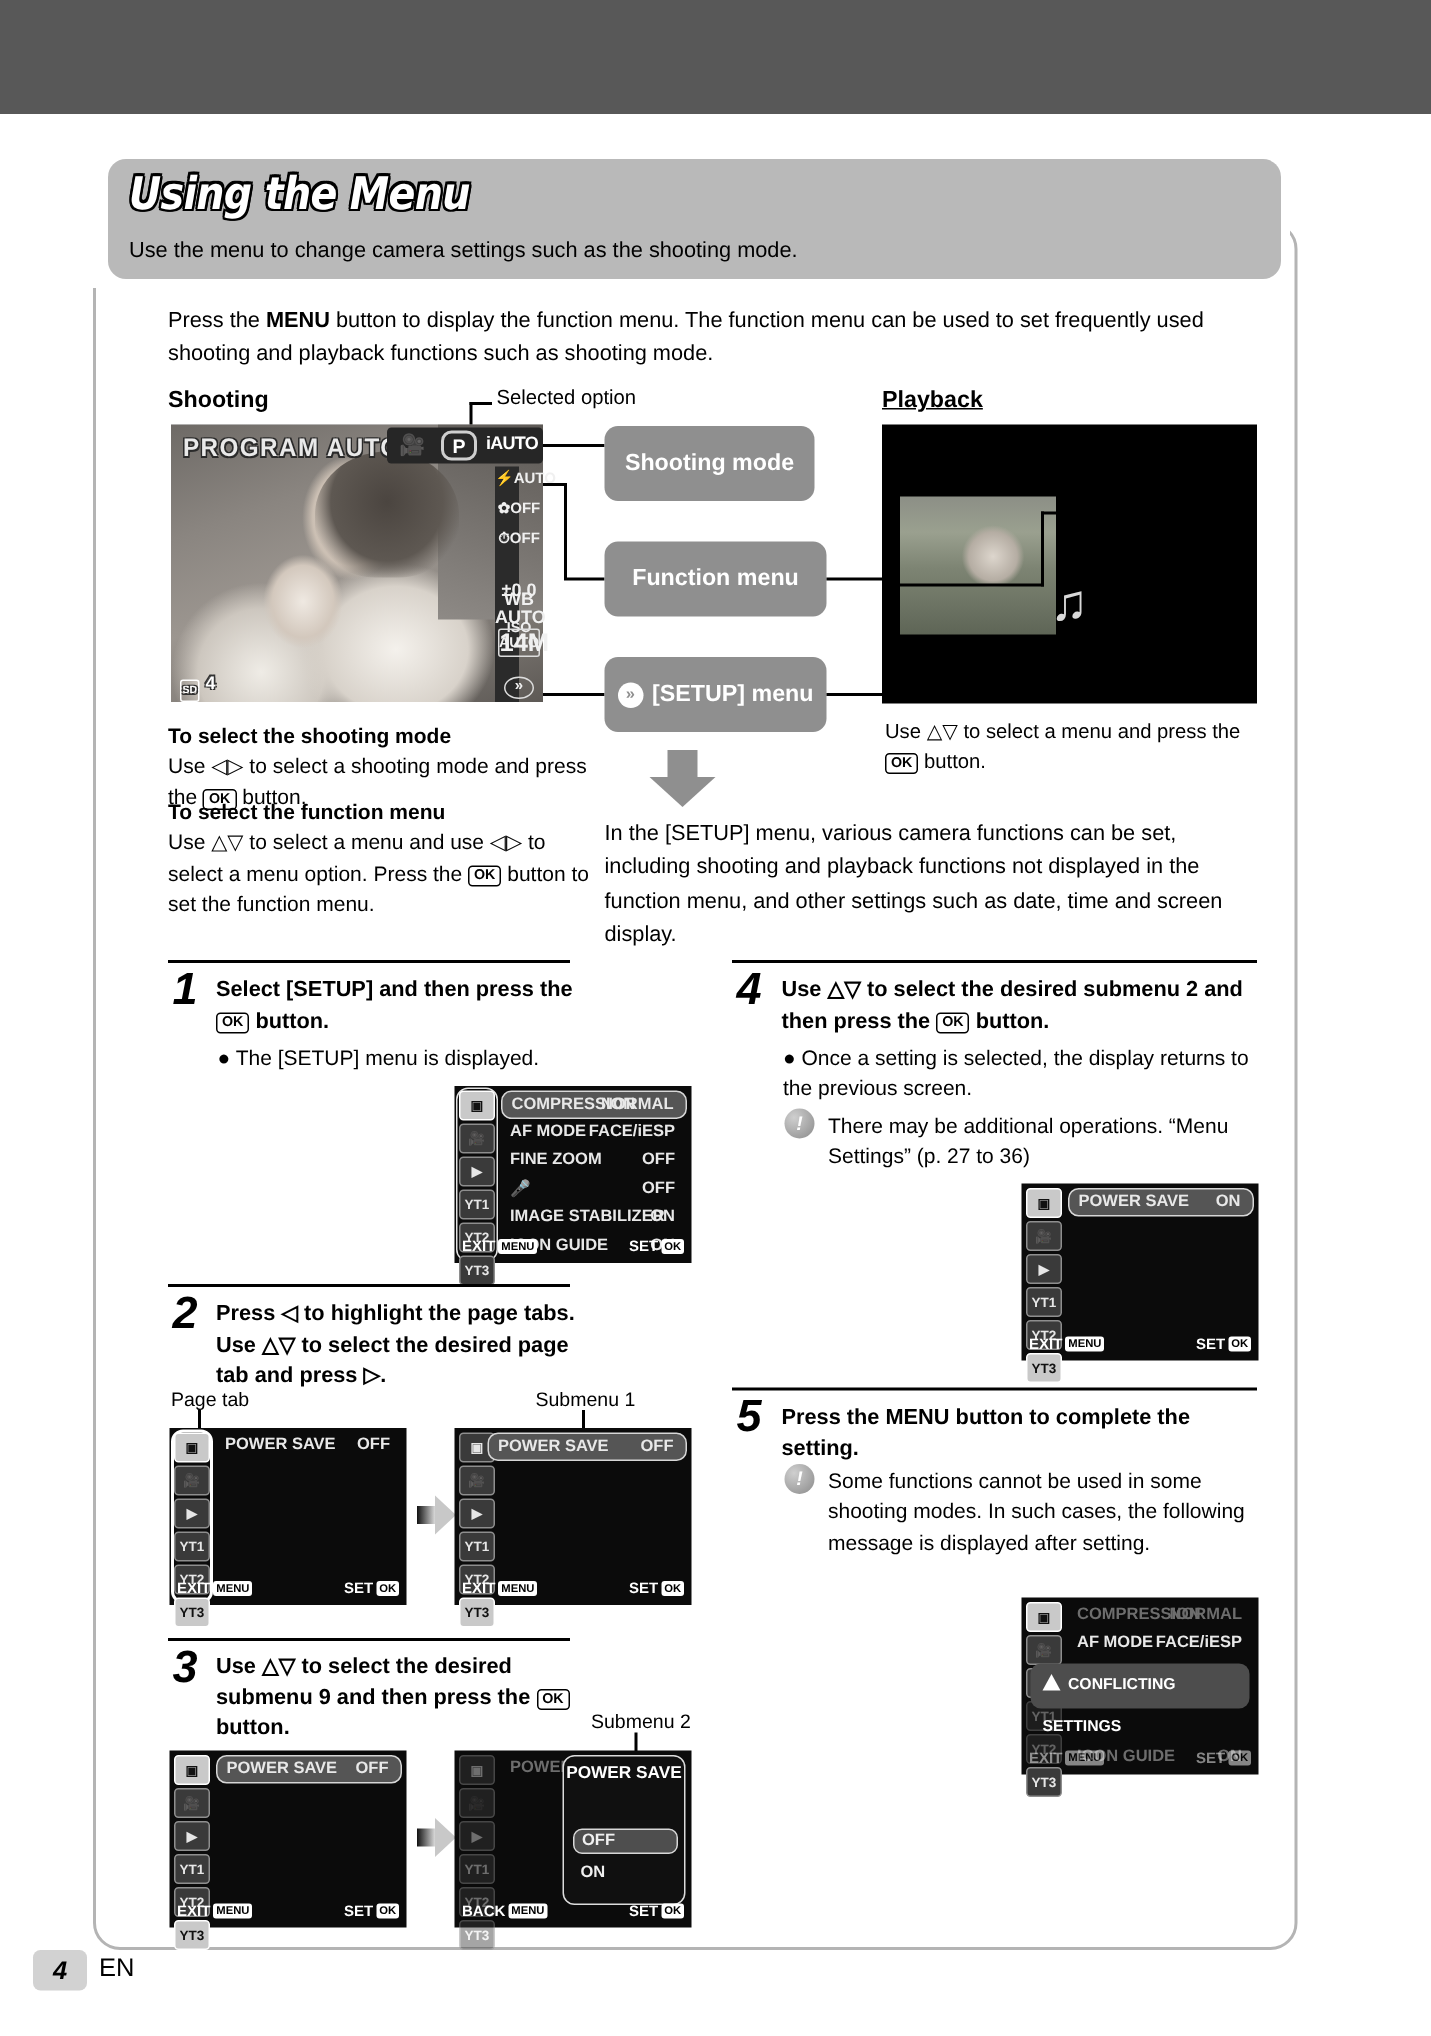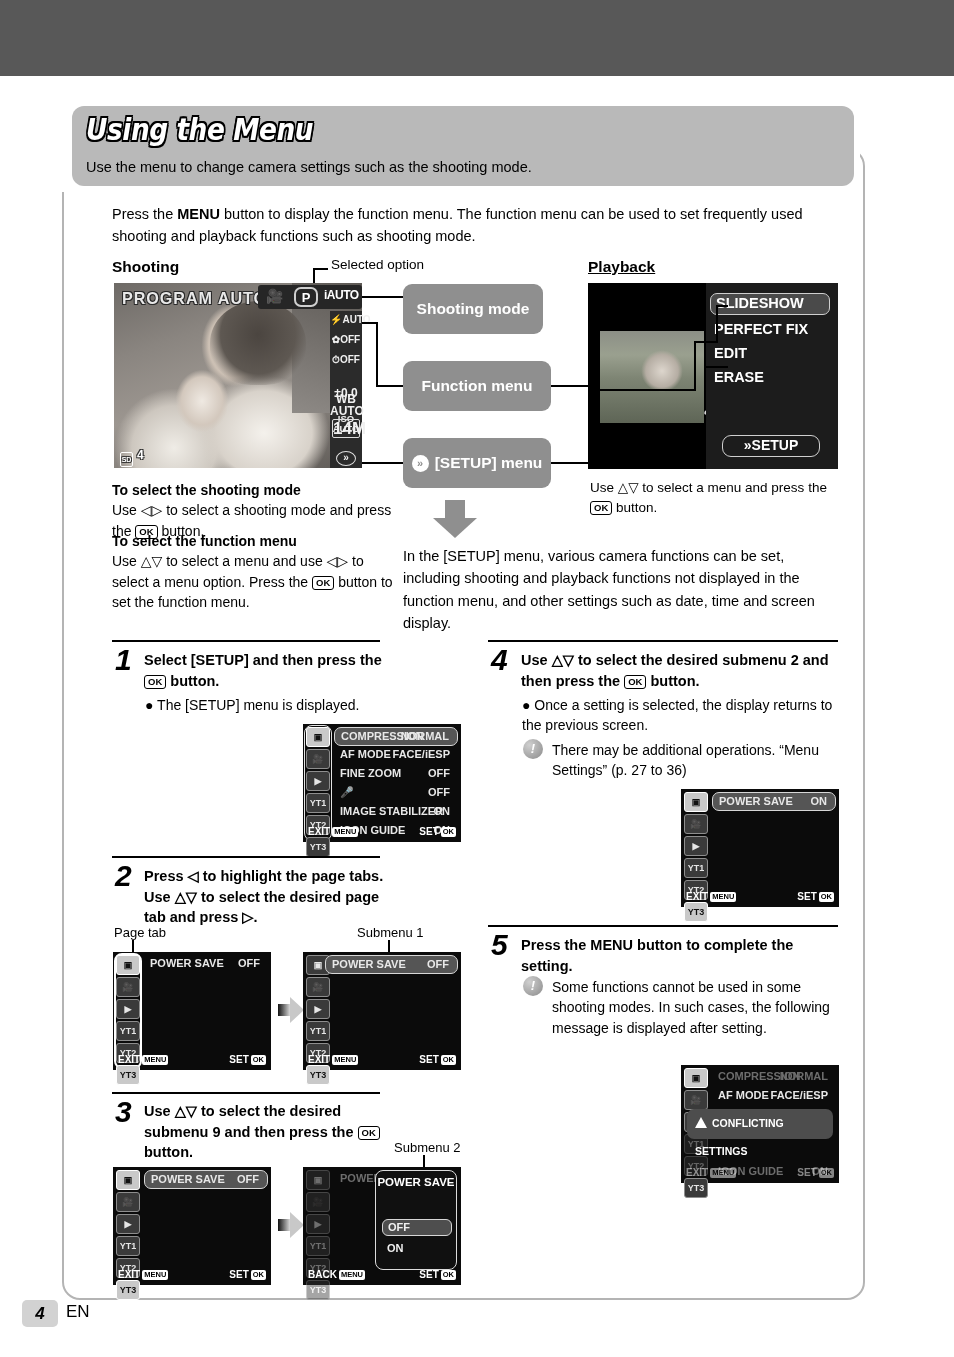--- a/index.html
+++ b/index.html
@@ -85,21 +85,21 @@
   .topstrip .pmode{
     position:absolute; left:36px; top:2px; width:24px; height:20px;
     border:2px solid #cfcfcf; border-radius:7px; color:#fff;
     font-size:13px; font-weight:bold; text-align:center; line-height:17px;
   }
   .topstrip .iauto{
     position:absolute; left:66px; top:3px; color:#fff; font-size:12px; font-weight:bold;
     letter-spacing:-0.5px;
   }
   .funcbar{
-    position:absolute; left:330px; top:311px; width:32px; height:157px;
+    position:absolute; left:330px; top:311px; width:16px; height:157px;
     background:#2b2b2b;
   }
   .fitem{ color:#f0f0f0; font-size:10px; font-weight:bold; text-align:center; line-height:1.0;}
   .fitem.r1{position:absolute; left:0; top:4px; width:32px;}
   .fitem.r2{position:absolute; left:0; top:24px; width:32px;}
   .fitem.r3{position:absolute; left:0; top:44px; width:32px;}
   .fitem.r4{position:absolute; left:0; top:76px; width:32px; font-size:12px;}
   .fitem.r5{position:absolute; left:0; top:82px; width:32px; font-size:12px;}
   .fitem.r6{position:absolute; left:0; top:103px; width:32px; font-size:9.5px;}
   .fitem.r7{position:absolute; left:2px; top:108px; width:28px; font-size:17px; border:1px solid #ddd; border-radius:2px;}
@@ -289,27 +289,20 @@
   <span style="display:inline-block;width:17px;height:17px;border-radius:50%;background:#fff;color:#8f8f8f;font-size:11px;line-height:17px;margin-right:6px;">»</span>
     <span>[SETUP] menu</span>
 </div>
 
 <div class="ln" style="left:551px;top:385px;width:37px;height:1.6px;"></div>
 <div class="ln" style="left:551px;top:462px;width:37px;height:1.6px;"></div>
 
 <div class="lcd-play">
   <div class="photo2"></div>
   <div class="photo2-note">♫</div>
-  <div class="playmenu">
-    <div class="pm-sel">SLIDESHOW</div>
-    <div class="pm-item" style="top:38px">PERFECT FIX</div>
-    <div class="pm-item" style="top:62px">EDIT</div>
-    <div class="pm-item" style="top:86px">ERASE</div>
-    <div class="pm-setup">»<span>SETUP</span></div>
-  </div>
 </div>
 <div class="ln" style="left:598px;top:389px;width:98px;height:1.6px;"></div>
 <div class="ln" style="left:694px;top:341px;width:1.6px;height:50px;"></div>
 <div class="ln" style="left:694px;top:341px;width:24px;height:1.6px;"></div>
 <div class="ln" style="left:716px;top:305px;width:1.6px;height:38px;"></div>
 <div class="ln" style="left:716px;top:305px;width:12px;height:1.6px;"></div>
 <div class="ln" style="left:706px;top:366px;width:22px;height:1.6px;"></div>
 
 <div class="playnote">
   <span>Use </span><span>△▽</span><span> to select a menu and press the </span><span class="okkey">OK</span><span> button.</span>

